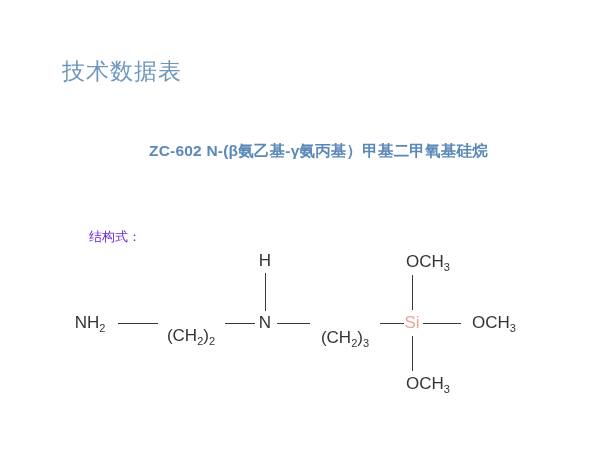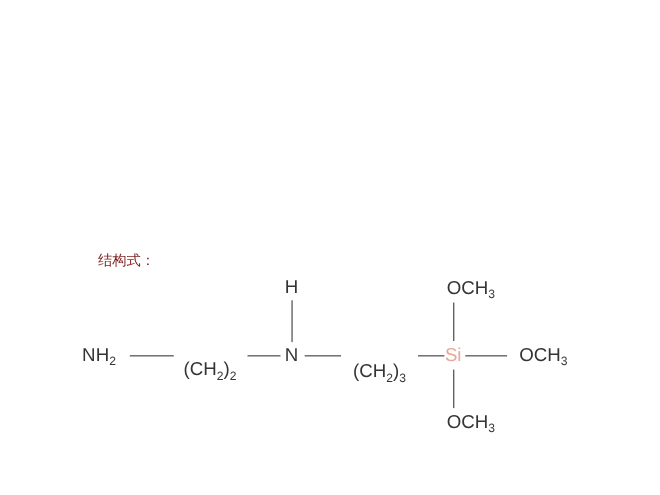--- a/index.html
+++ b/index.html
@@ -48,21 +48,21 @@
     white-space: nowrap;
   }
 
   .struct-label {
     position: absolute;
     left: 89px;
     top: 228px;
     font-family: "Liberation Sans", sans-serif;
     font-size: 13px;
     line-height: 18px;
-    color: #7f1d1d;
+    color: #6d28d9;
     white-space: nowrap;
   }
 
   
   #structure {
     position: absolute;
     left: 60px;
     top: 248px;
     width: 480px;
     height: 165px;
@@ -98,21 +98,23 @@
     position: absolute;
     width: 0;
     border-left: 1.6px solid #3a3a3a;
   }
 </style>
 </head>
 <body>
 
 <div id="page">
 
+  <div class="doc-title">技术数据表</div>
 
+  <div class="product-title">ZC-602 N-(β氨乙基-γ氨丙基）甲基二甲氧基硅烷</div>
 
   <div class="struct-label">结构式：</div>
 
   <div id="structure">
 
     <div class="bond-h" style="left:58px;  top:75px; width:40px;"></div>
     <div class="bond-h" style="left:165px; top:75px; width:30px;"></div>
     <div class="bond-h" style="left:217px; top:75px; width:33px;"></div>
     <div class="bond-h" style="left:320px; top:75px; width:24px;"></div>
     <div class="bond-h" style="left:363px; top:75px; width:38px;"></div>

